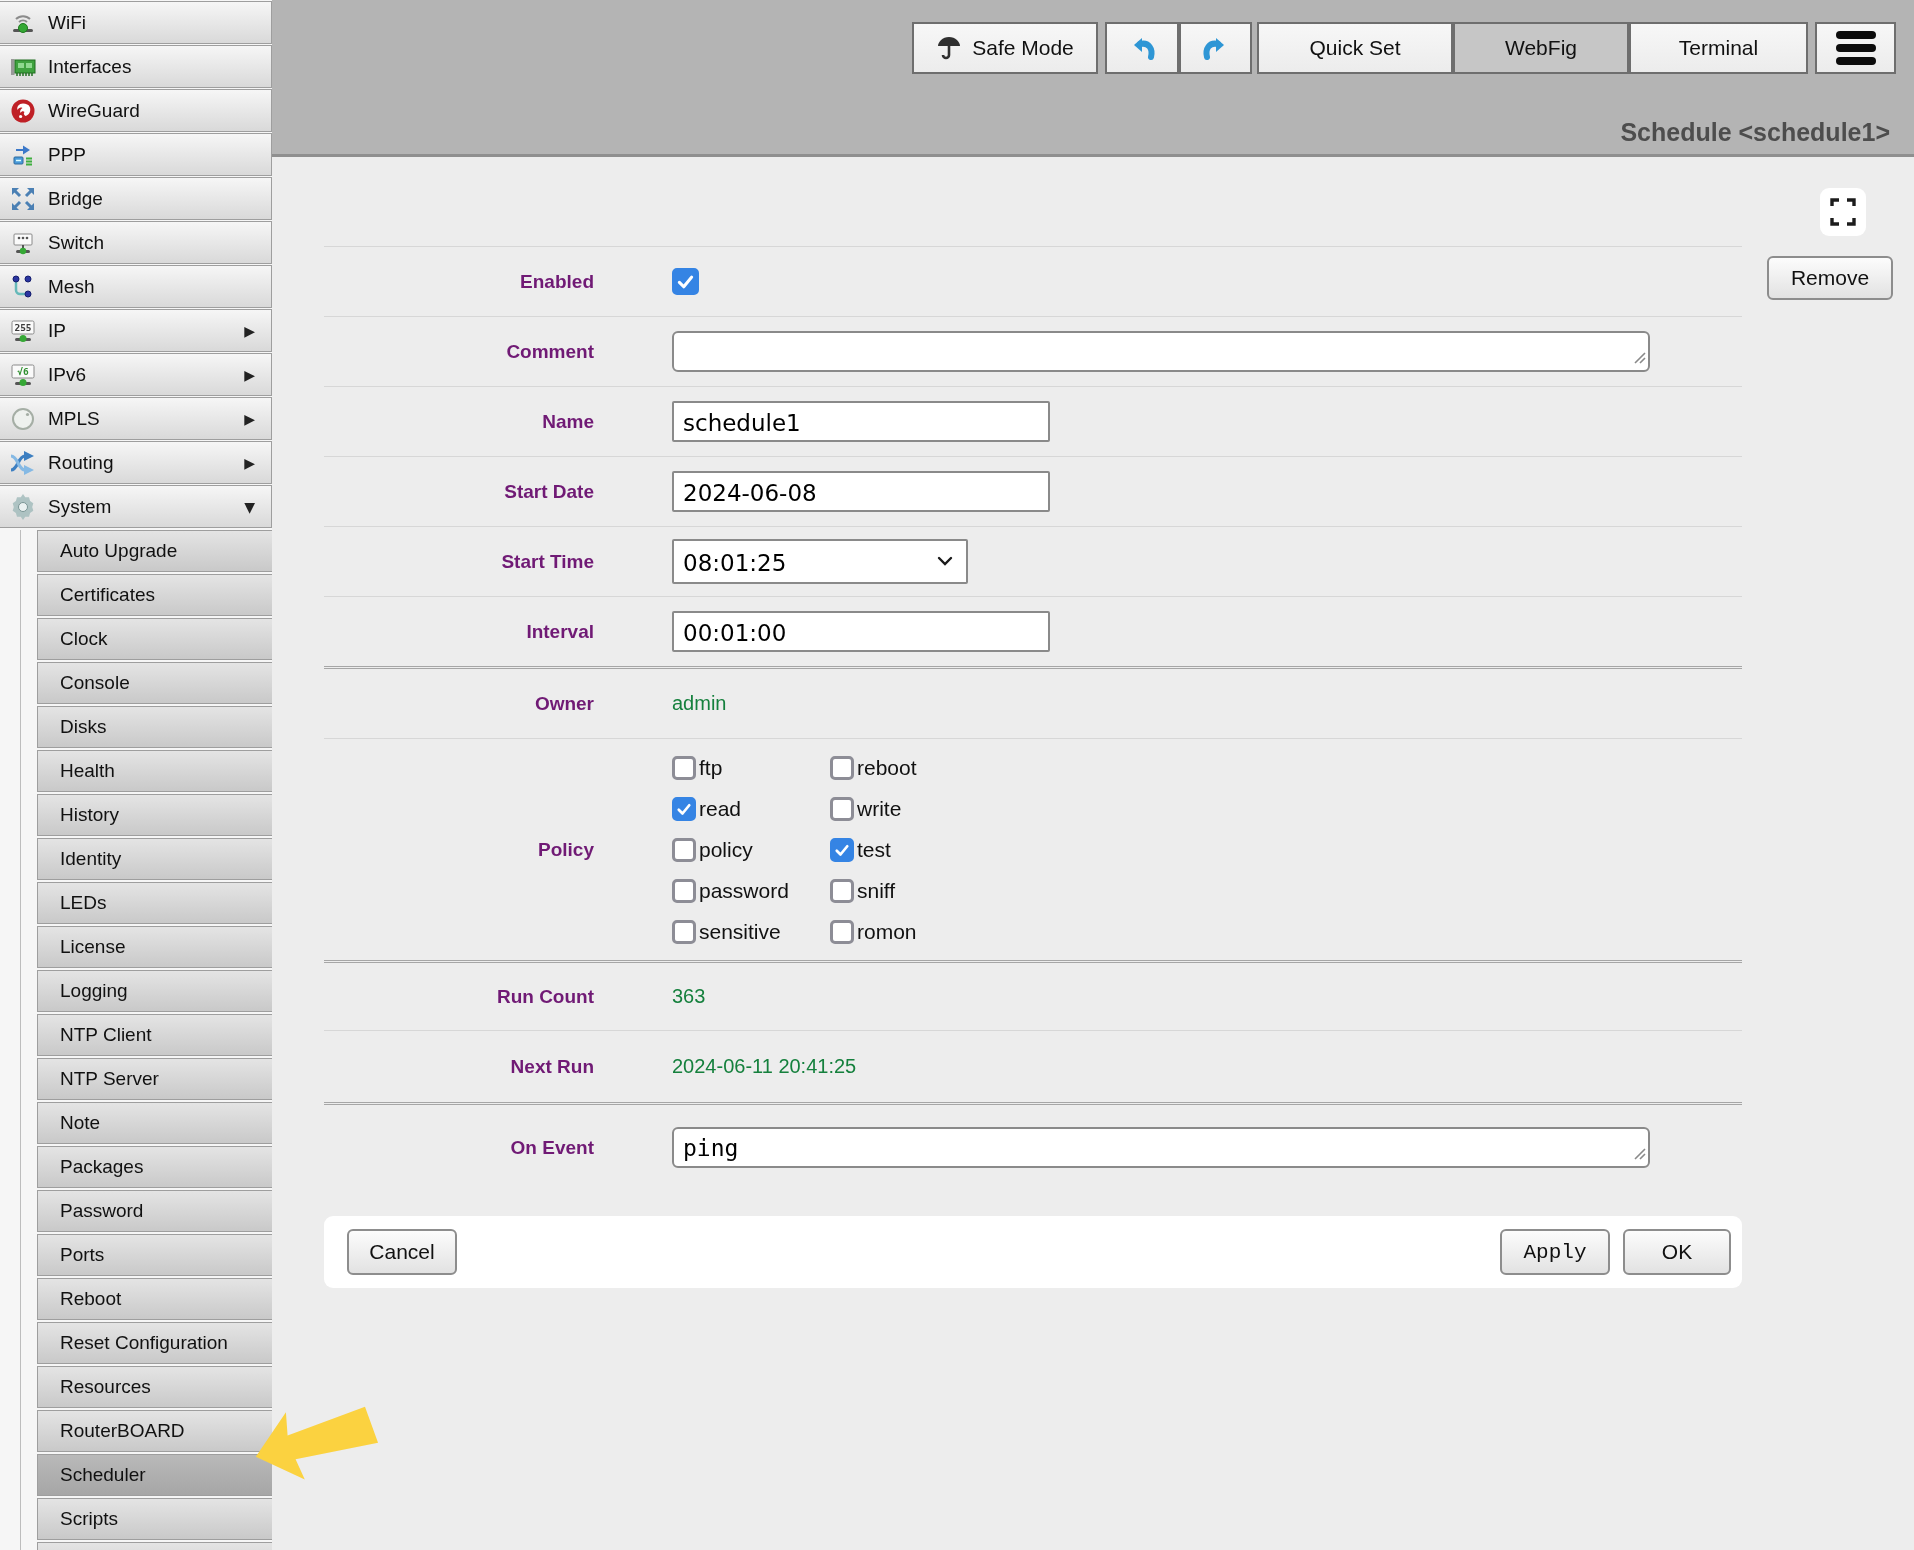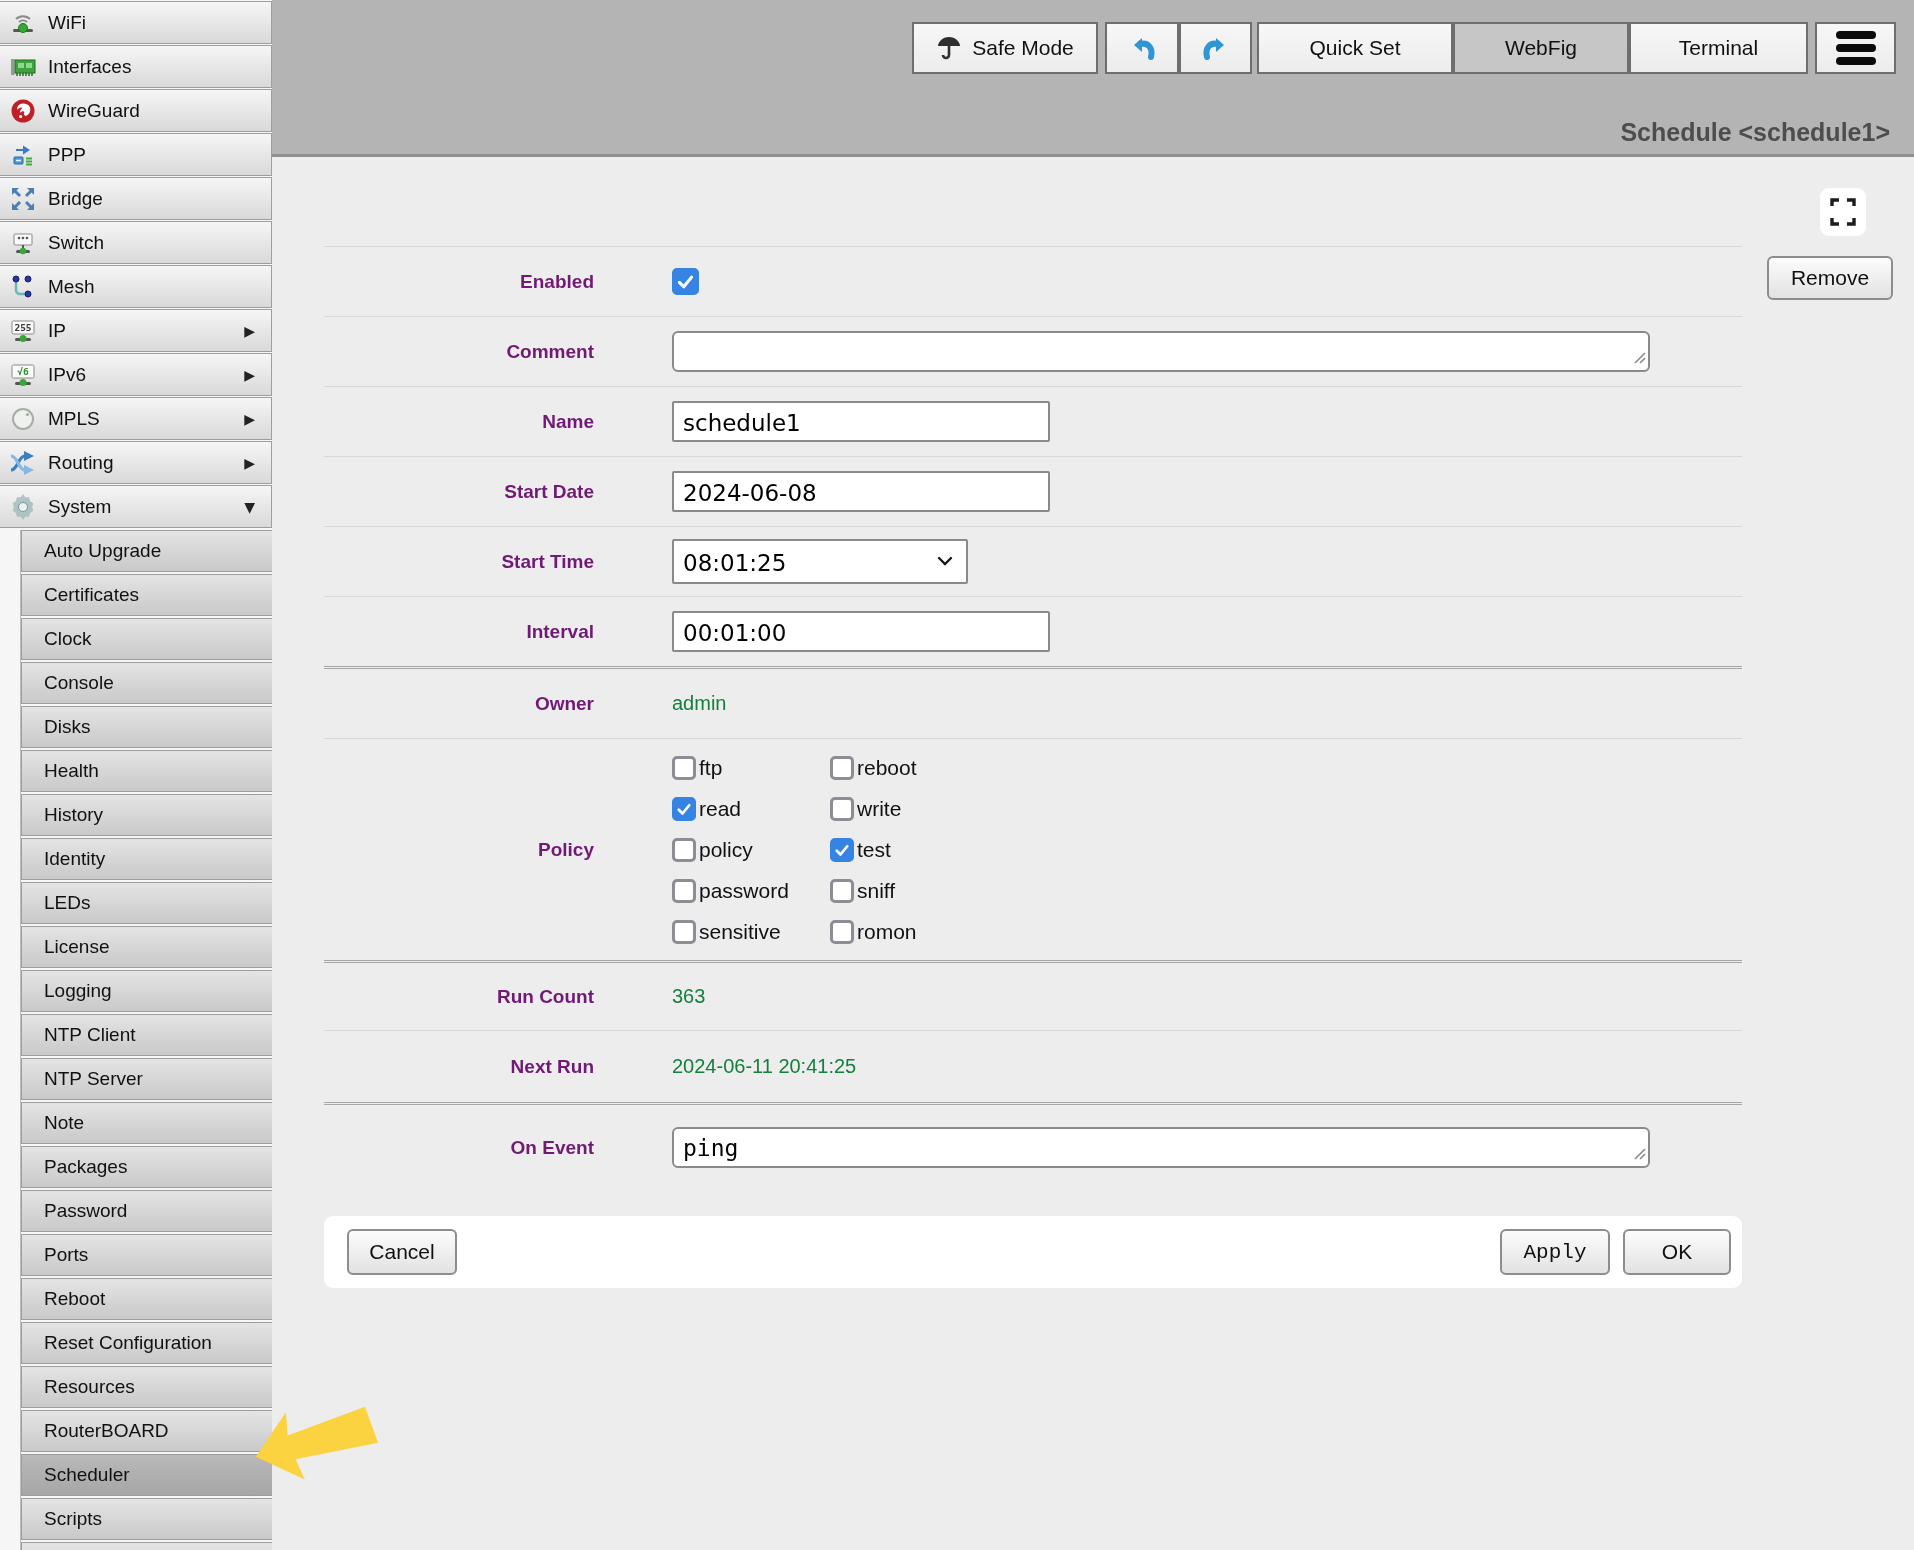--- a/index.html
+++ b/index.html
@@ -21,21 +21,21 @@
             background:linear-gradient(#f6f6f6,#d9d9d9); border:1px solid #9e9e9e; border-left:none;
             cursor:pointer; }
   .m-item .micon { width:30px; height:30px; margin:0 10px 0 8px; flex:0 0 auto; }
   .m-item .micon svg { width:30px; height:30px; display:block; }
   .m-item .mlabel { font-size:19px; color:#111; }
   .m-item .marrow { position:absolute; right:16px; font-size:14px; color:#222;
                     font-family:"DejaVu Sans",sans-serif; }
   #submenu { margin-left:20px; border-left:1px solid #bdbdbd; }
   .s-item { height:42px; margin-top:2px; display:flex; align-items:center; padding-left:22px;
             background:linear-gradient(#e4e4e4,#c9c9c9); border:1px solid #9e9e9e; border-right:none;
-            font-size:19px; color:#111; cursor:pointer; }
+            font-size:19px; color:#111; cursor:pointer;margin-left:16px; }
   .s-item.sel { background:linear-gradient(#b9b9b9,#a6a6a6); }
 
   
   #content { position:absolute; left:272px; top:157px; width:1642px; height:1393px; background:#ededed; }
 
   #fullscreen-btn { position:absolute; left:1548px; top:31px; width:46px; height:48px; background:#fff;
                     border:none; border-radius:9px; display:flex; align-items:center; justify-content:center;
                     cursor:pointer; }
   .btn { background:linear-gradient(#fcfcfc,#e2e2e2); border:2px solid #8d8d8d; border-radius:6px;
          font-size:21px; color:#111; font-family:"Liberation Sans",sans-serif; cursor:pointer;margin-left:12px; }

